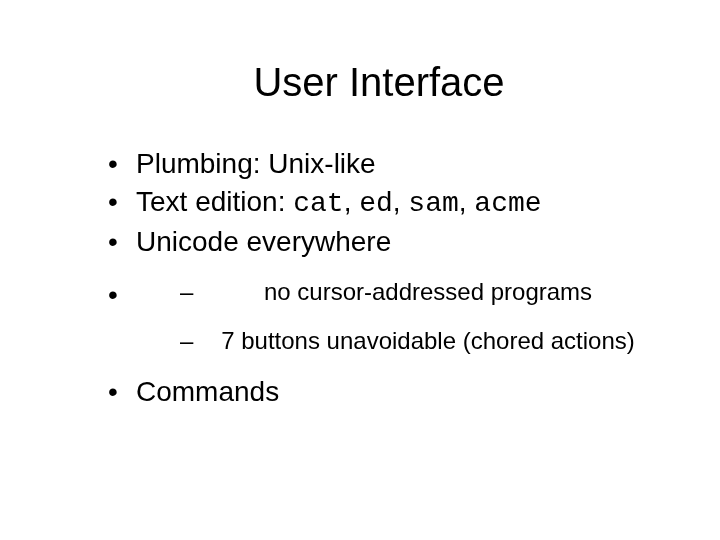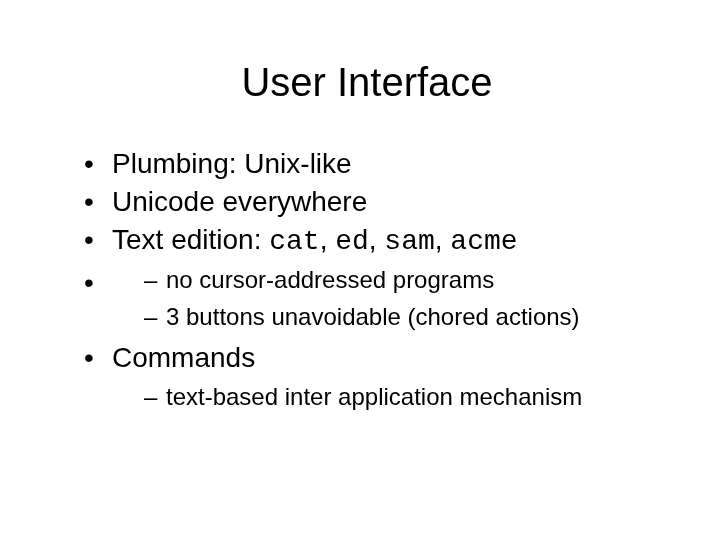--- a/index.html
+++ b/index.html
@@ -8,21 +8,21 @@
     width: 720px;
     height: 540px;
     background: #ffffff;
     font-family: Arial, Helvetica, sans-serif;
     color: #000;
   }
   .slide {
     box-sizing: border-box;
     width: 720px;
     height: 540px;
-    padding: 40px 50px 40px 64px;
+    padding: 40px 50px 40px 88px;
   }
   .title {
     text-align: center;
     font-size: 40px;
     font-weight: 400;
     margin: 20px 0 40px 0;
   }
   ul.level1 {
     list-style: none;
     padding: 0;
@@ -44,21 +44,22 @@
   ul.level2 {
     list-style: none;
     padding: 0;
     margin: 2px 0 6px 28px;
     font-size: 24px;
     line-height: 1.35;
   }
   ul.level2 > li {
     position: relative;
     padding-left: 22px;
-    margin: 4px;
+    margin: 16px;
+    text-align: center;
   }
   ul.level2 > li::before {
     content: "–";
     position: absolute;
     left: 0;
     top: 0;
   }
   .mono {
     font-family: "Courier New", Courier, monospace;
   }
@@ -67,37 +68,32 @@
 <body>
 
 <div class="slide">
   <div class="title">User Interface</div>
 
   <ul class="level1">
     <li>
       <span>Plumbing: Unix-like</span>
     </li>
     <li>
-      <span>Unicode everywhere</span>
+      <span>Text edition: </span><span class="mono">cat</span><span>, </span><span class="mono">ed</span><span>, </span><span class="mono">sam</span><span>, </span><span class="mono">acme</span>
     </li>
     <li>
-      <span>Text edition: </span><span class="mono">cat</span><span>, </span><span class="mono">ed</span><span>, </span><span class="mono">sam</span><span>, </span><span class="mono">acme</span>
+      <span>Unicode everywhere</span>
     </li>
     <li>
       <ul class="level2">
         <li>
           <span>no cursor-addressed programs</span>
         </li>
         <li>
-          <span>3 buttons unavoidable (chored actions)</span>
+          <span>7 buttons unavoidable (chored actions)</span>
         </li>
       </ul>
     </li>
     <li>
       <span>Commands</span>
-      <ul class="level2">
-        <li>
-          <span>text-based inter application mechanism</span>
-        </li>
-      </ul>
     </li>
   </ul>
 </div>
 
 </body></html>

